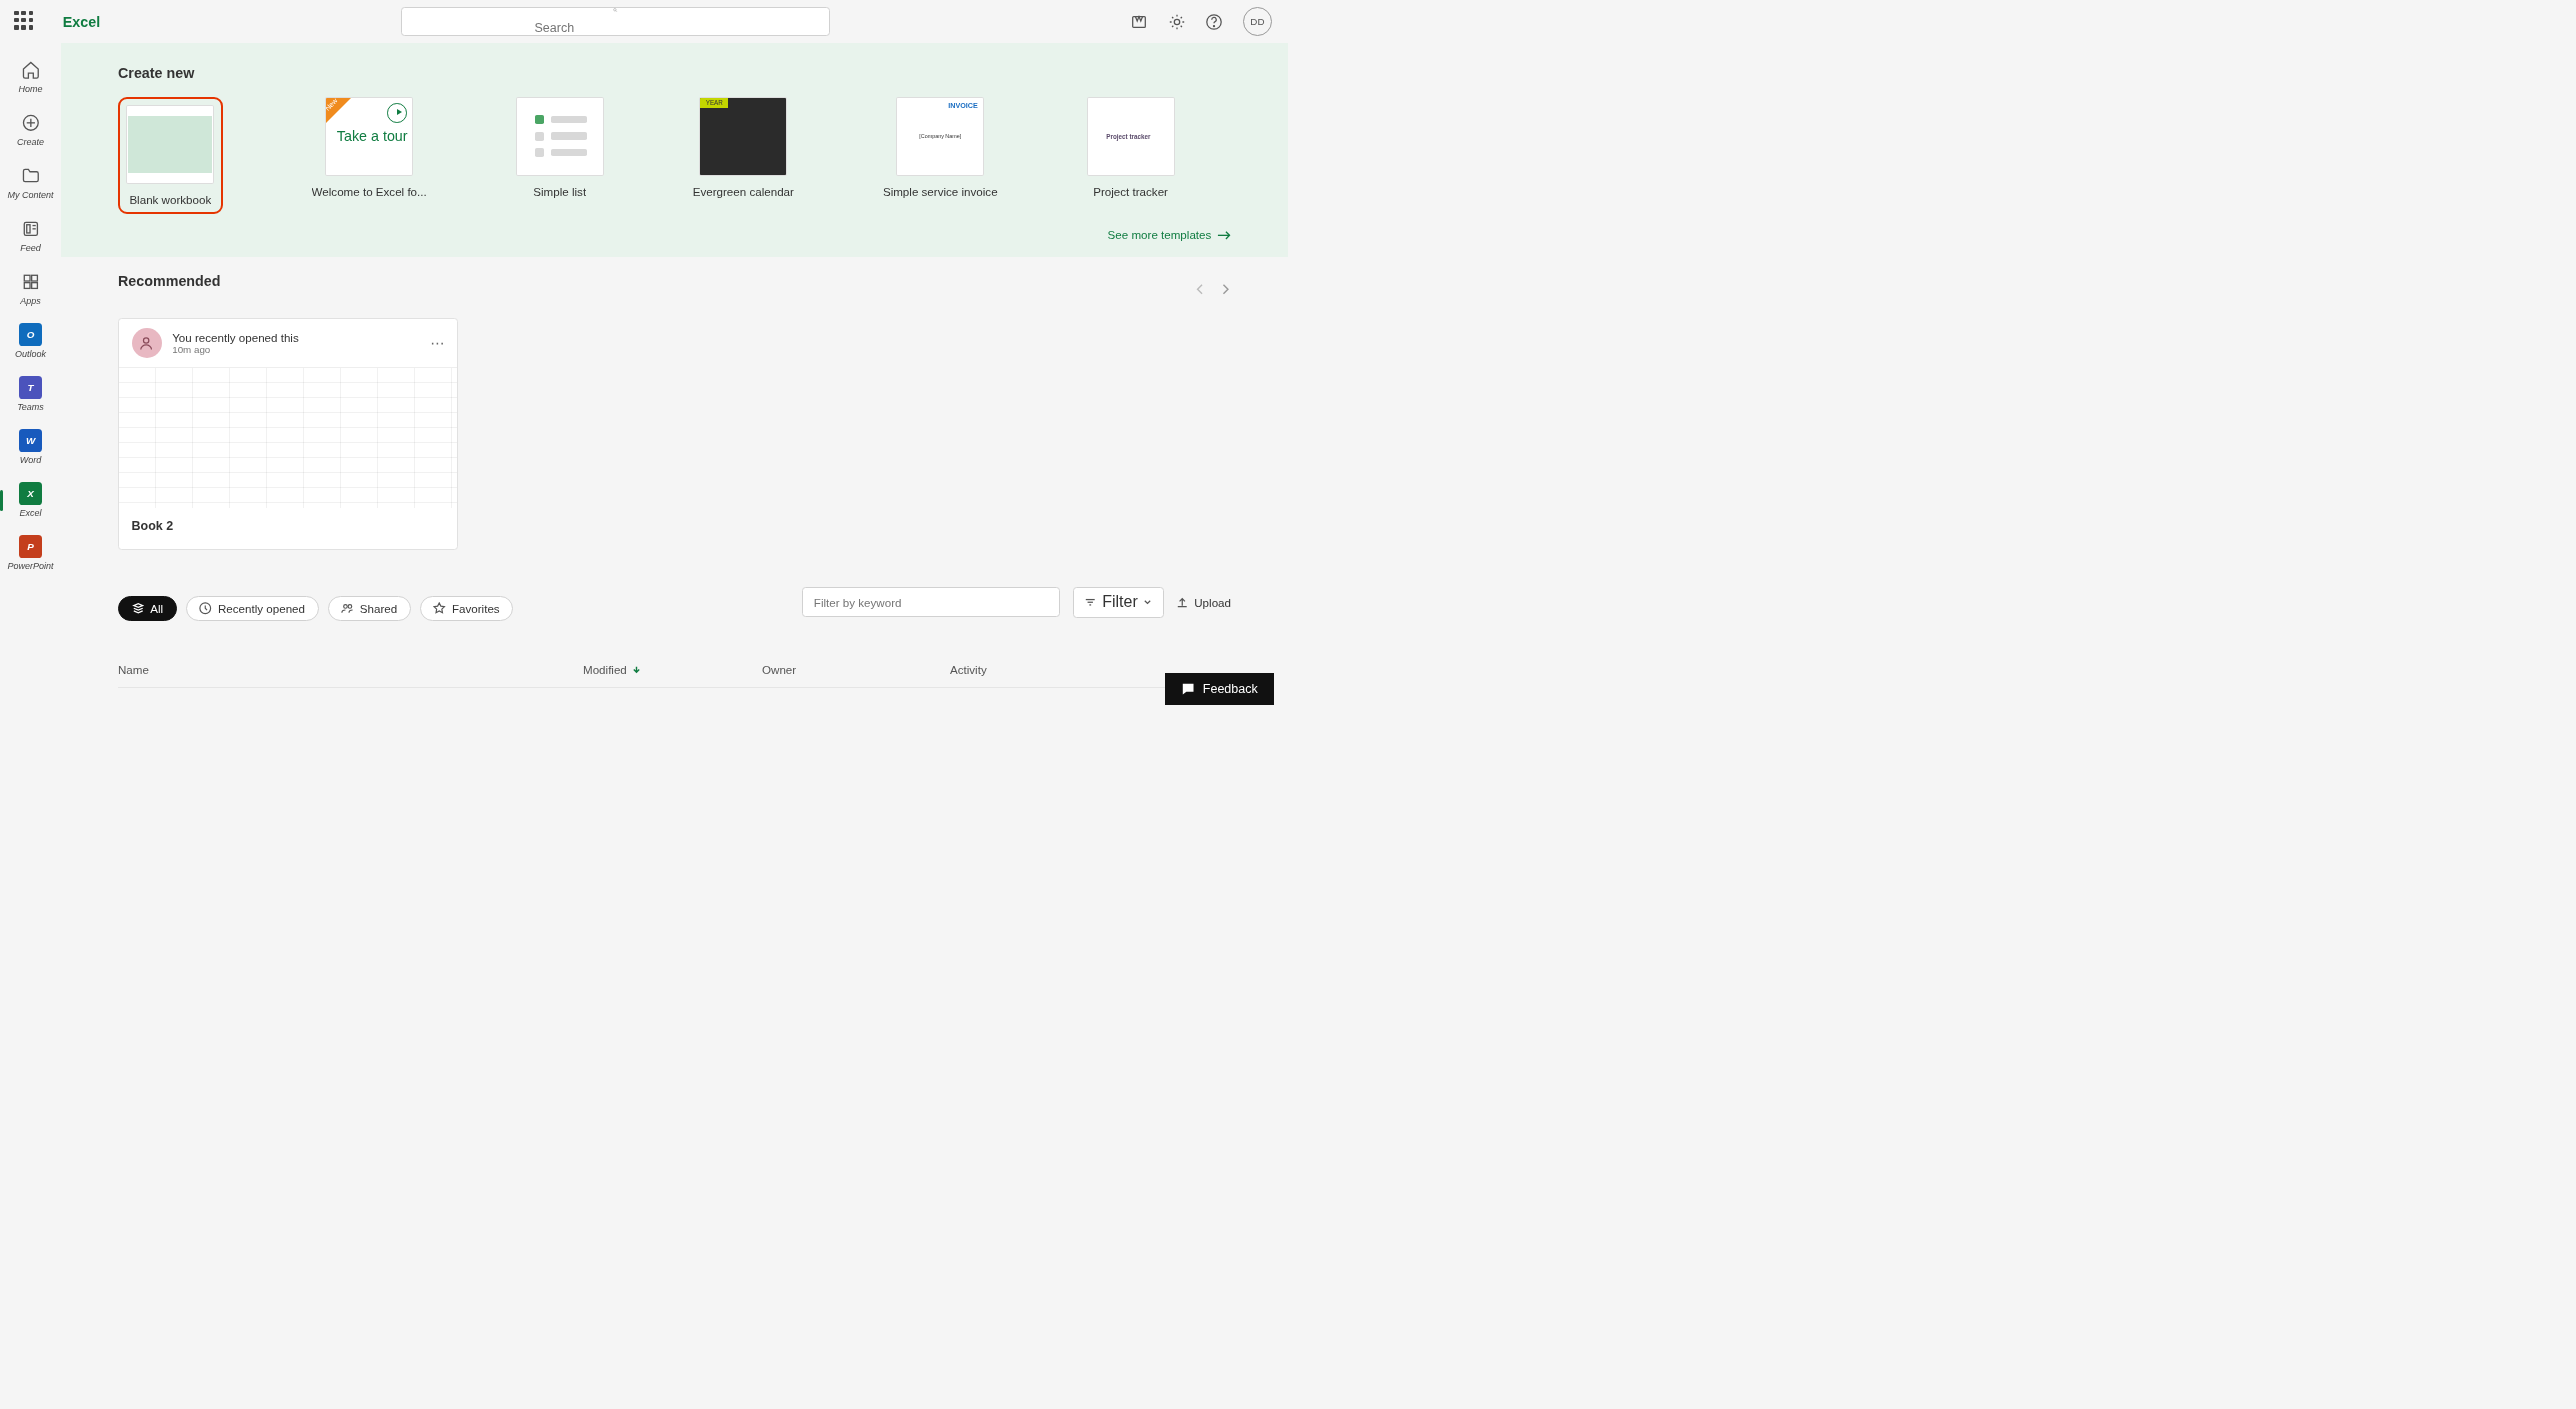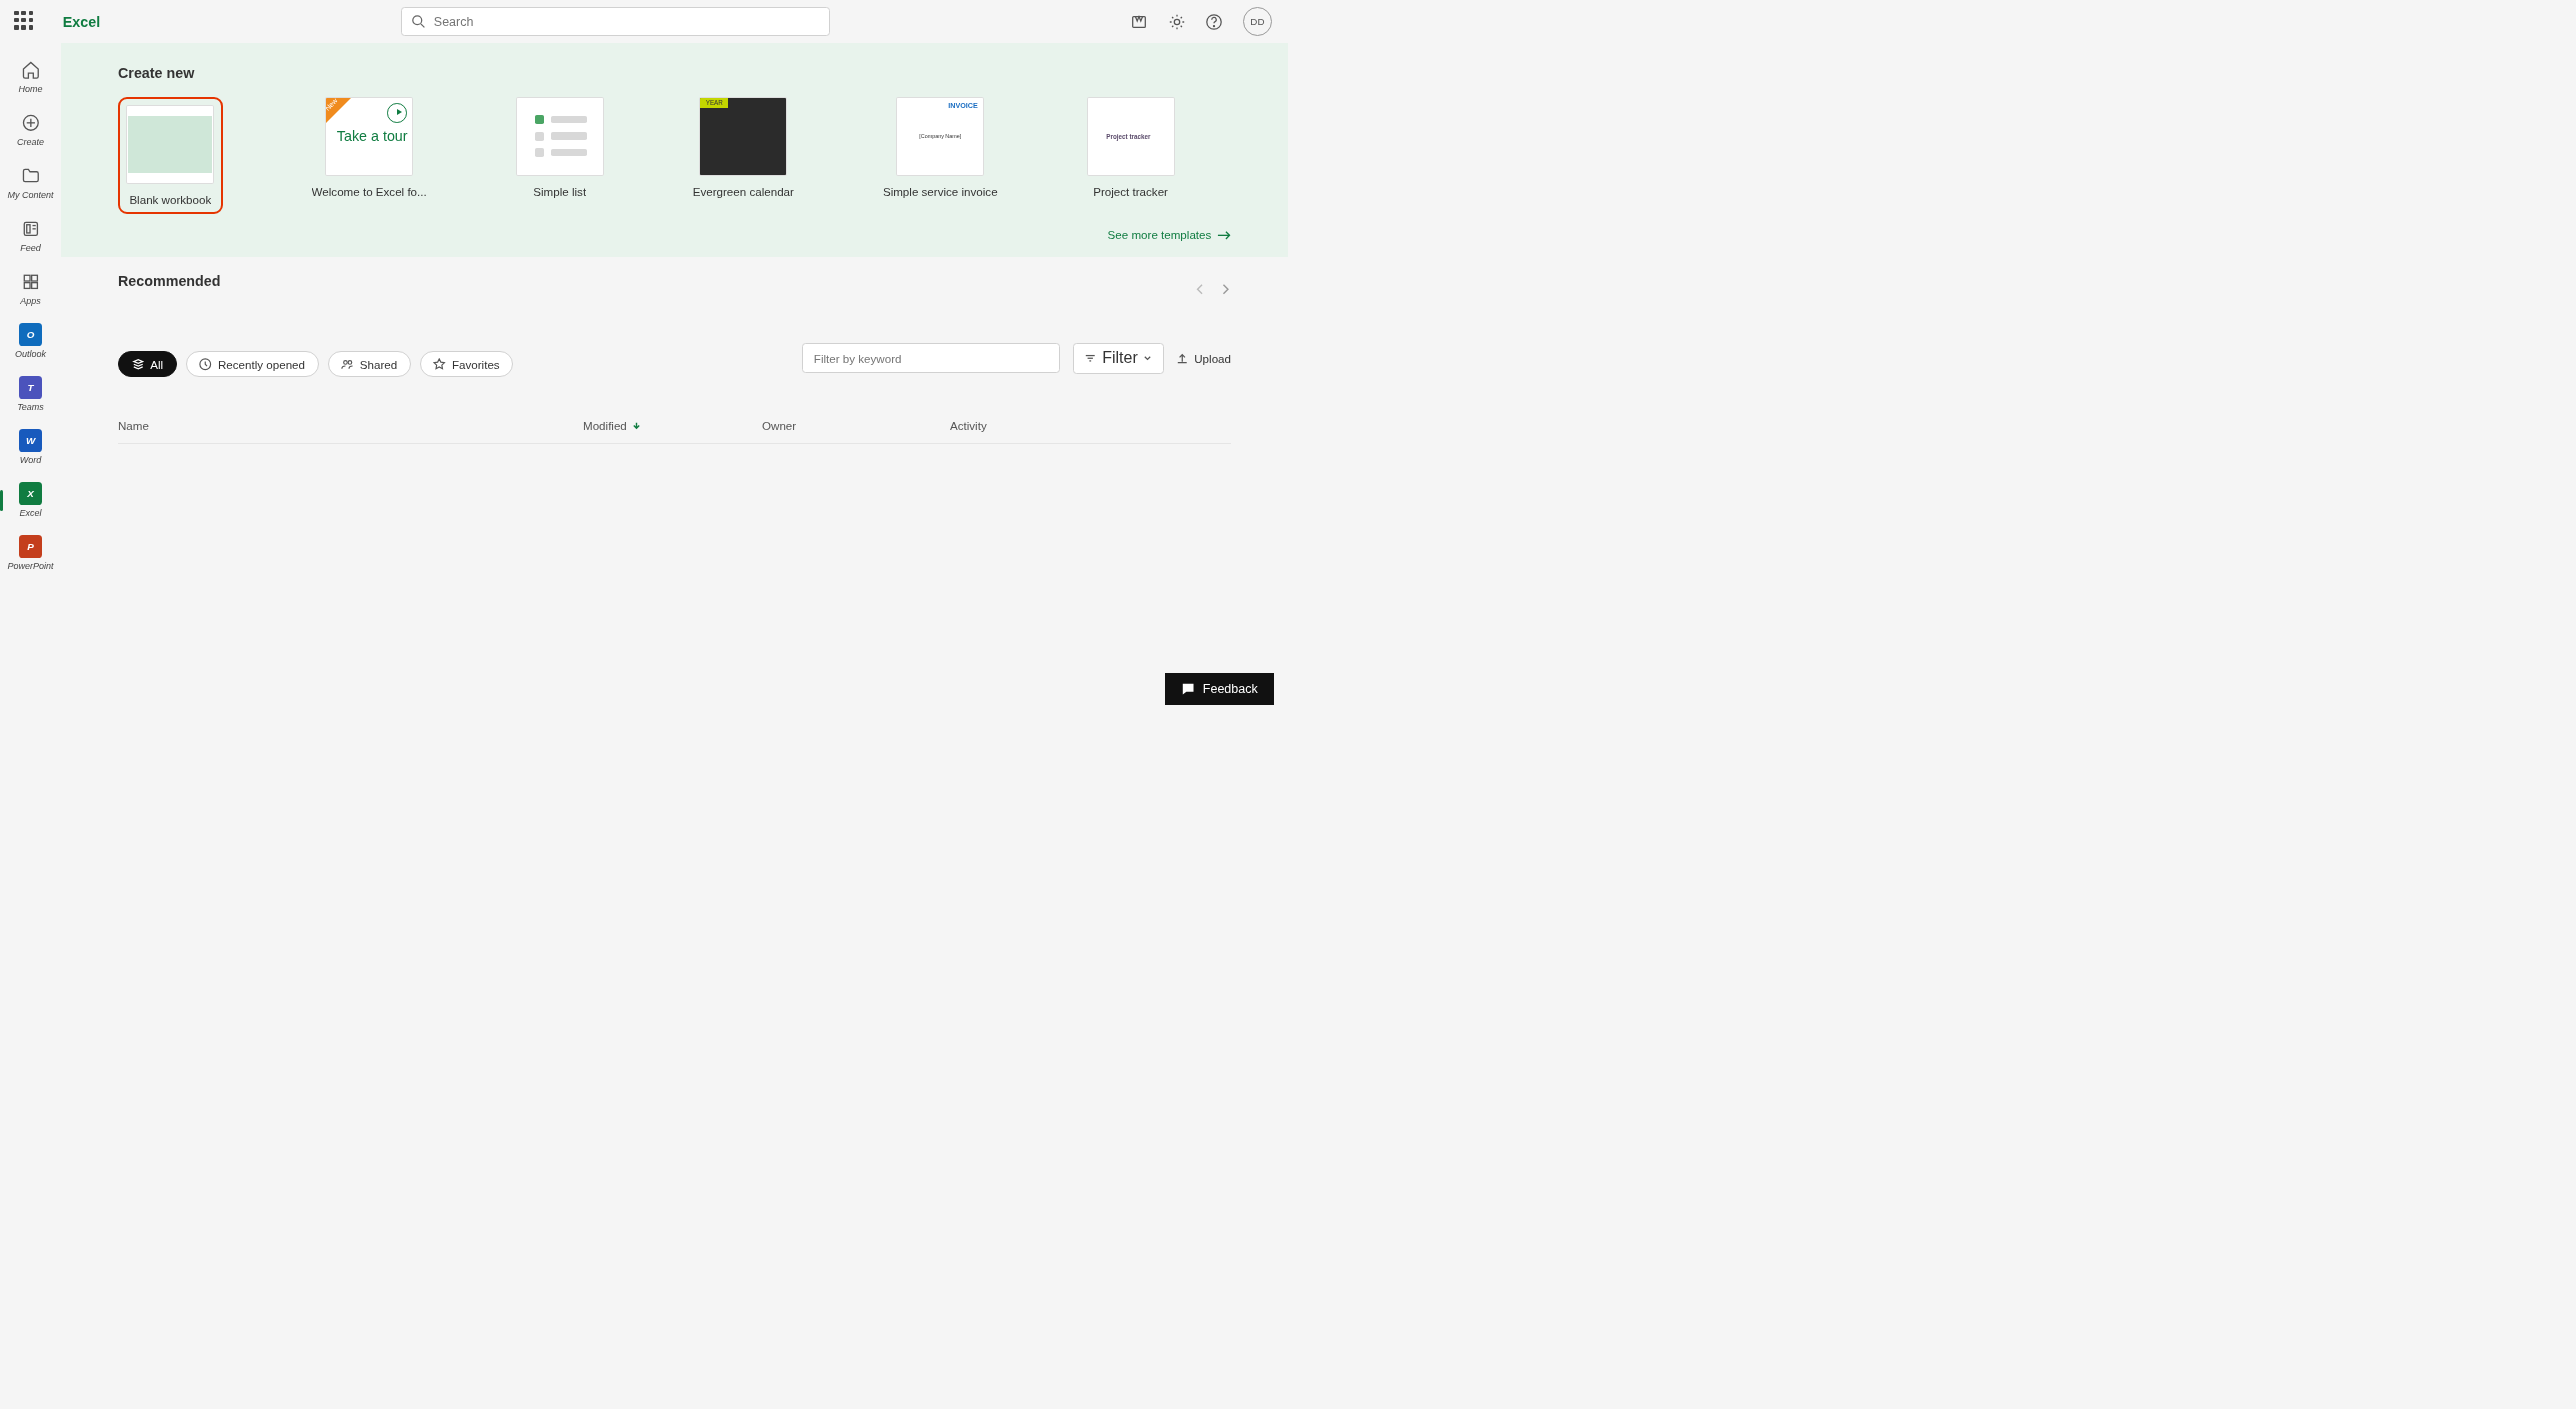--- a/index.html
+++ b/index.html
@@ -4,21 +4,21 @@
 <style>
 * { margin:0; padding:0; box-sizing:border-box; font-family:"Segoe UI",Arial,sans-serif; }
 body { background:#f5f5f5; width:1288px; height:705px; overflow:hidden; position:relative; }
 
 
 .topbar { height:43px; background:#f5f5f5; display:flex; align-items:center; padding:0 10.7px; }
 .waffle { width:21.5px; height:21.5px; display:grid; grid-template-columns:repeat(3,4.5px); grid-template-rows:repeat(3,4.5px); gap:2.7px; cursor:pointer; margin-left:3.6px;}
 .waffle span { background:#444; display:block; border-radius:0.9px;}
 .brand { color:#107c41; font-weight:600; font-size:14.3px; margin-left:27px; }
 .search-wrap { flex:1; display:flex; justify-content:center; }
-.search { width:429px; height:29px; background:#fff; border:0.9px solid #d1d1d1; border-radius:3.6px; display:flex; align-items:center; padding:0 9px; gap:9px; color:#666;}
+.search { width:429px; height:29px; background:#fff; border:0.9px solid #d1d1d1; border-radius:3.6px; display:flex; align-items:center; padding:0 9px; gap:9px; color:#666;flex-direction:column;}
 .search input { border:none; outline:none; flex:1; font-size:12.5px; background:transparent; }
 .topicons { display:flex; align-items:center; gap:19.7px; margin-right:5.4px;}
 .topicon { width:18px; height:18px; color:#555; cursor:pointer; display:flex; align-items:center; justify-content:center;}
 .avatar { width:29px; height:29px; border:0.9px solid #999; border-radius:50%; display:flex; align-items:center; justify-content:center; font-size:9.8px; color:#555; cursor:pointer;}
 
 
 .leftrail { position:absolute; left:0; top:43px; bottom:0; width:61px; background:#f5f5f5; display:flex; flex-direction:column; align-items:center; padding-top:9px; gap:3.6px;}
 .rail-item { width:54px; display:flex; flex-direction:column; align-items:center; gap:1.8px; padding:5.4px 0 7.2px; cursor:pointer; color:#444; font-size:9px; position:relative;font-style:italic;}
 .rail-item.active::before { content:""; position:absolute; left:-3.6px; top:14.3px; bottom:14.3px; width:2.7px; background:#107c41; border-radius:1.8px;}
 .rail-icon { width:25px; height:25px; display:flex; align-items:center; justify-content:center; }
@@ -345,20 +345,37 @@
       <div class="sec-title">Recommended</div>
       <div class="rec-arrows">
         <svg width="12.5" height="12.5" viewBox="0 0 14 14" fill="none" stroke="#bbb" stroke-width="1.6">
             <path d="M9 2L4 7l5 5"></path>
           </svg>
         <svg width="12.5" height="12.5" viewBox="0 0 14 14" fill="none" stroke="#999" stroke-width="1.6">
             <path d="M5 2l5 5-5 5"></path>
           </svg>
       </div>
     </div>
+    <div class="rec-card">
+      <div class="rec-top">
+        <div class="rec-avatar">
+            <svg width="14.3" height="14.3" viewBox="0 0 16 16" fill="none" stroke="#8a4b5a" stroke-width="1.4">
+              <circle cx="8" cy="5" r="3"></circle>
+              <path d="M2 15c0-3 3-5 6-5s6 2 6 5"></path>
+            </svg>
+          </div>
+        <div class="rec-texts">
+          <div class="rec-t1">You recently opened this</div>
+          <div class="rec-t2">10m ago</div>
+        </div>
+        <div class="rec-more">⋯</div>
+      </div>
+      <div class="rec-preview"></div>
+      <div class="rec-name">Book 2</div>
+    </div>
   </div>
 
   <div class="files-sec">
     <div class="files-toolbar">
       <div class="pills">
         <div class="pill active">
           <svg width="12.5" height="12.5" viewBox="0 0 14 14" fill="none" stroke="#fff" stroke-width="1.4">
               <path d="M2 4l5-2 5 2-5 2z"></path>
               <path d="M2 7l5 2 5-2"></path>
               <path d="M2 10l5 2 5-2"></path>

